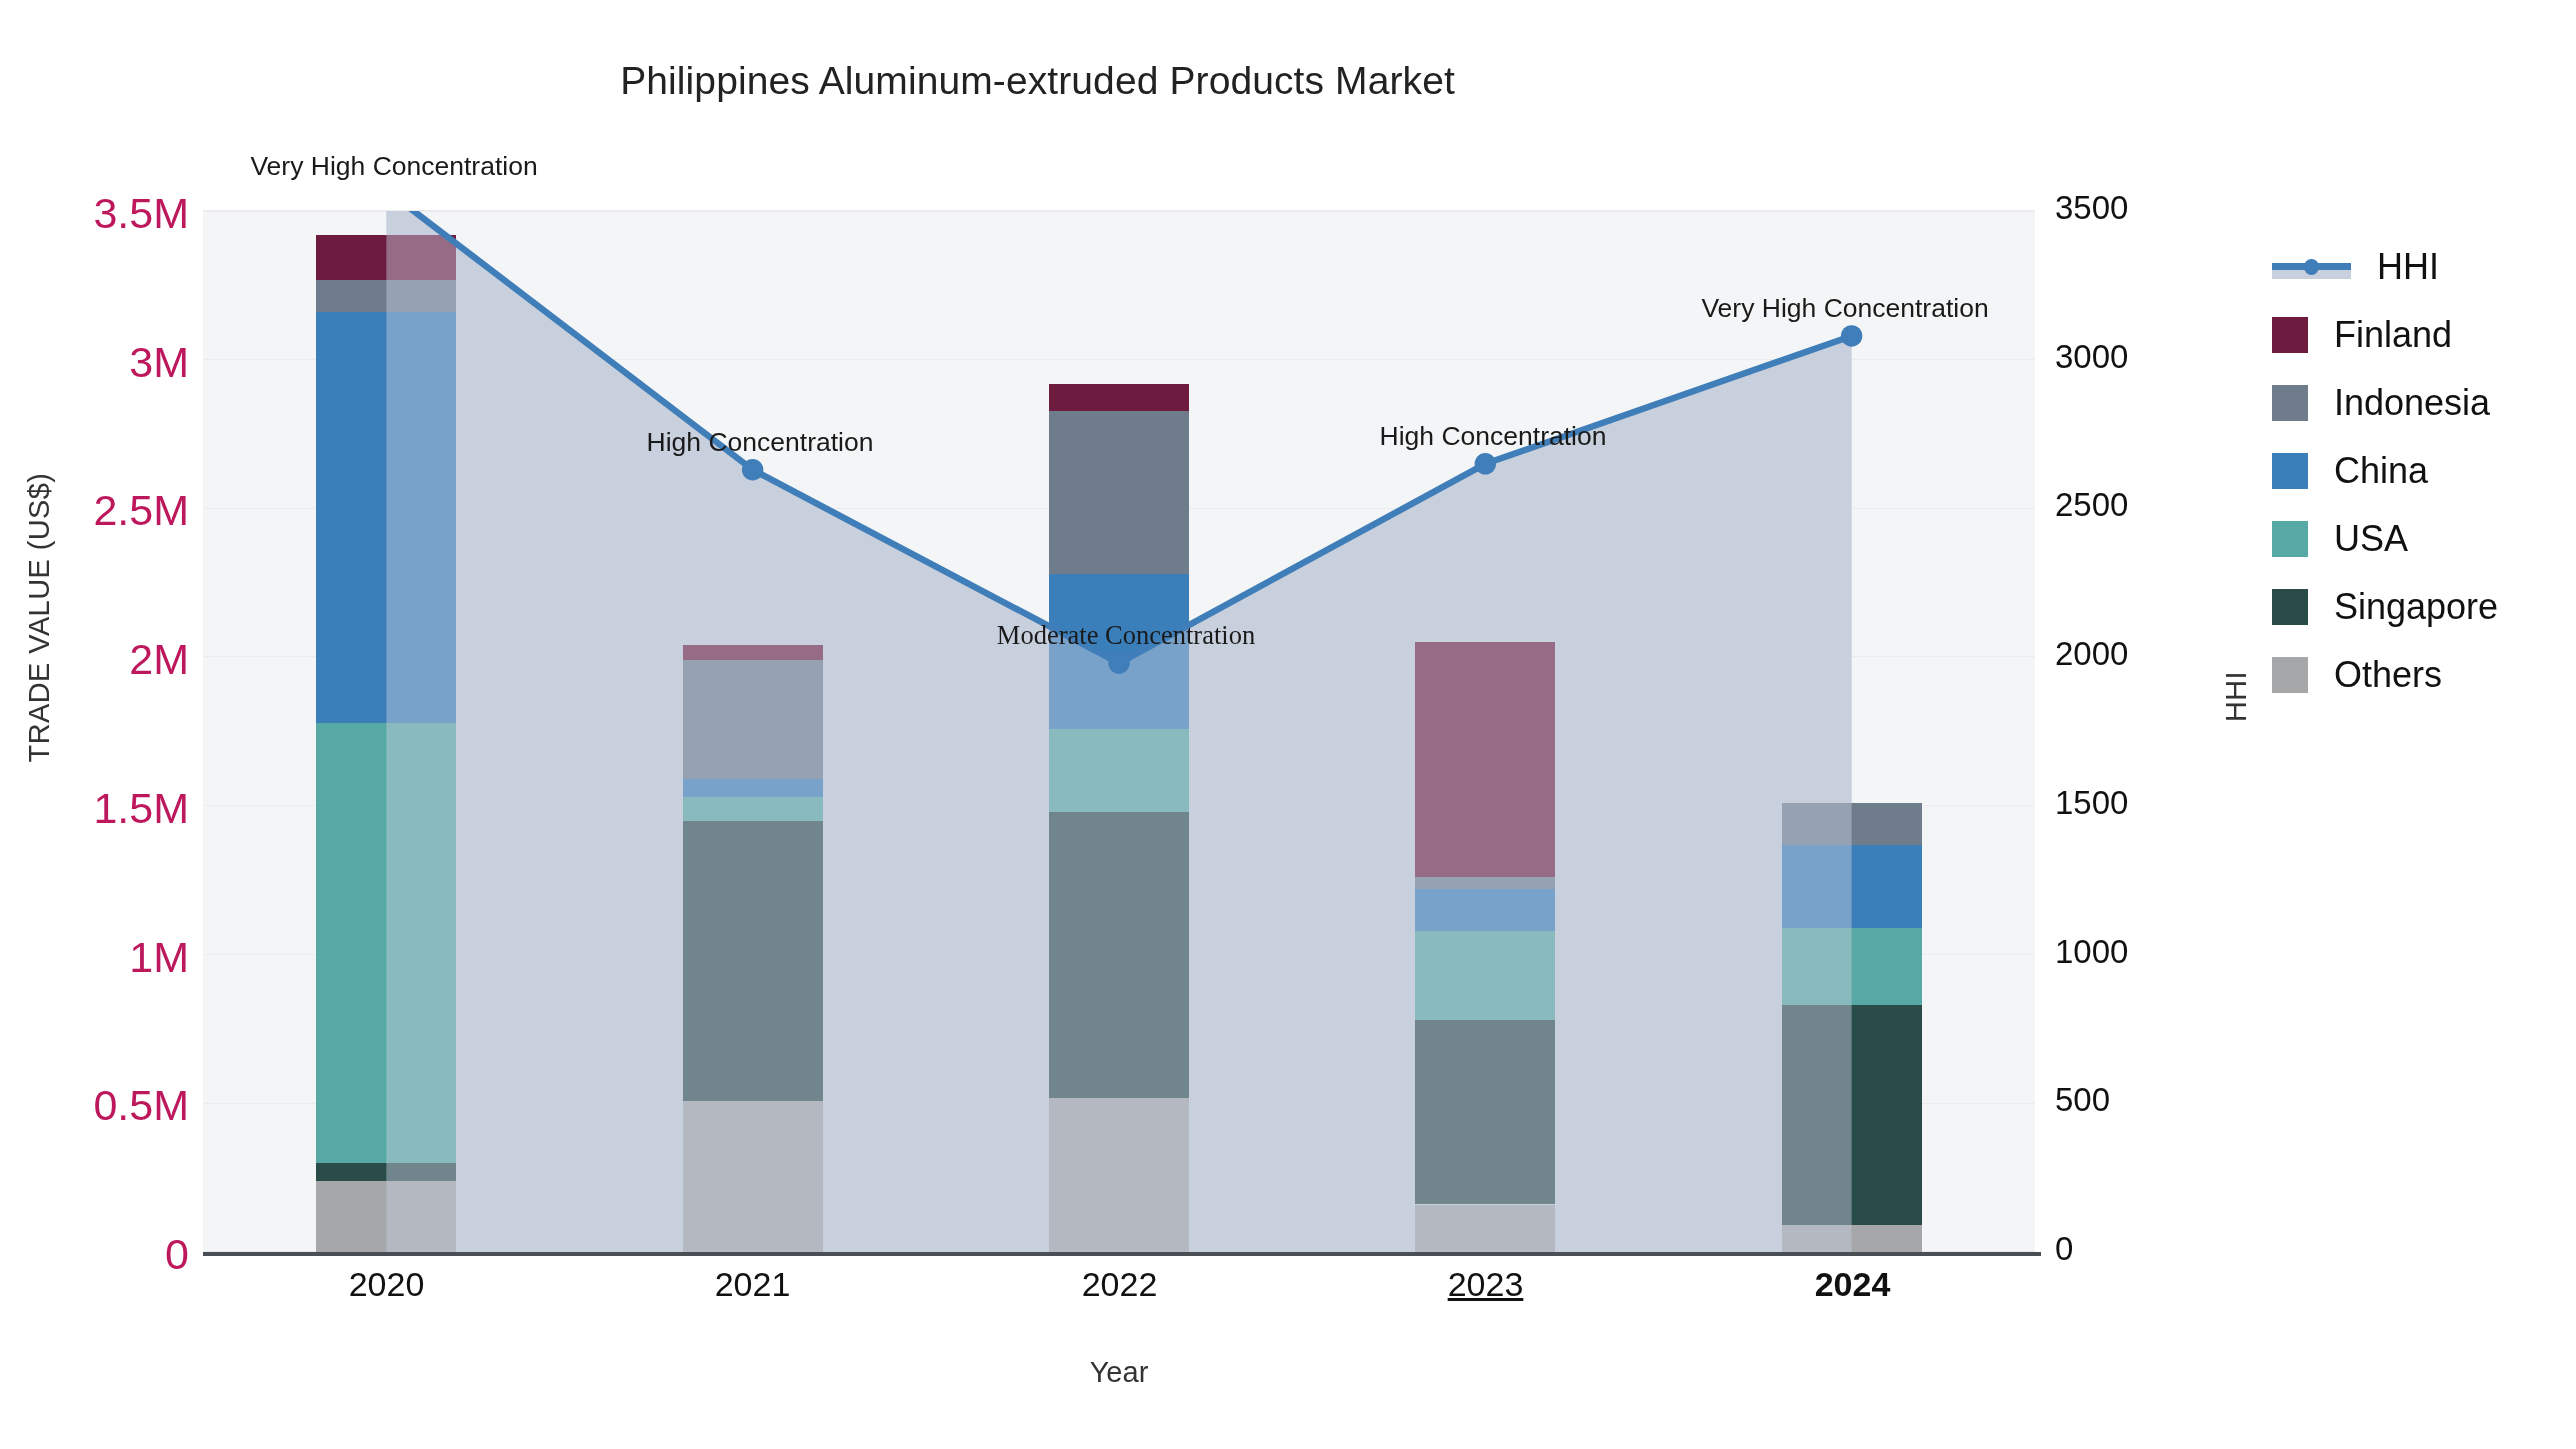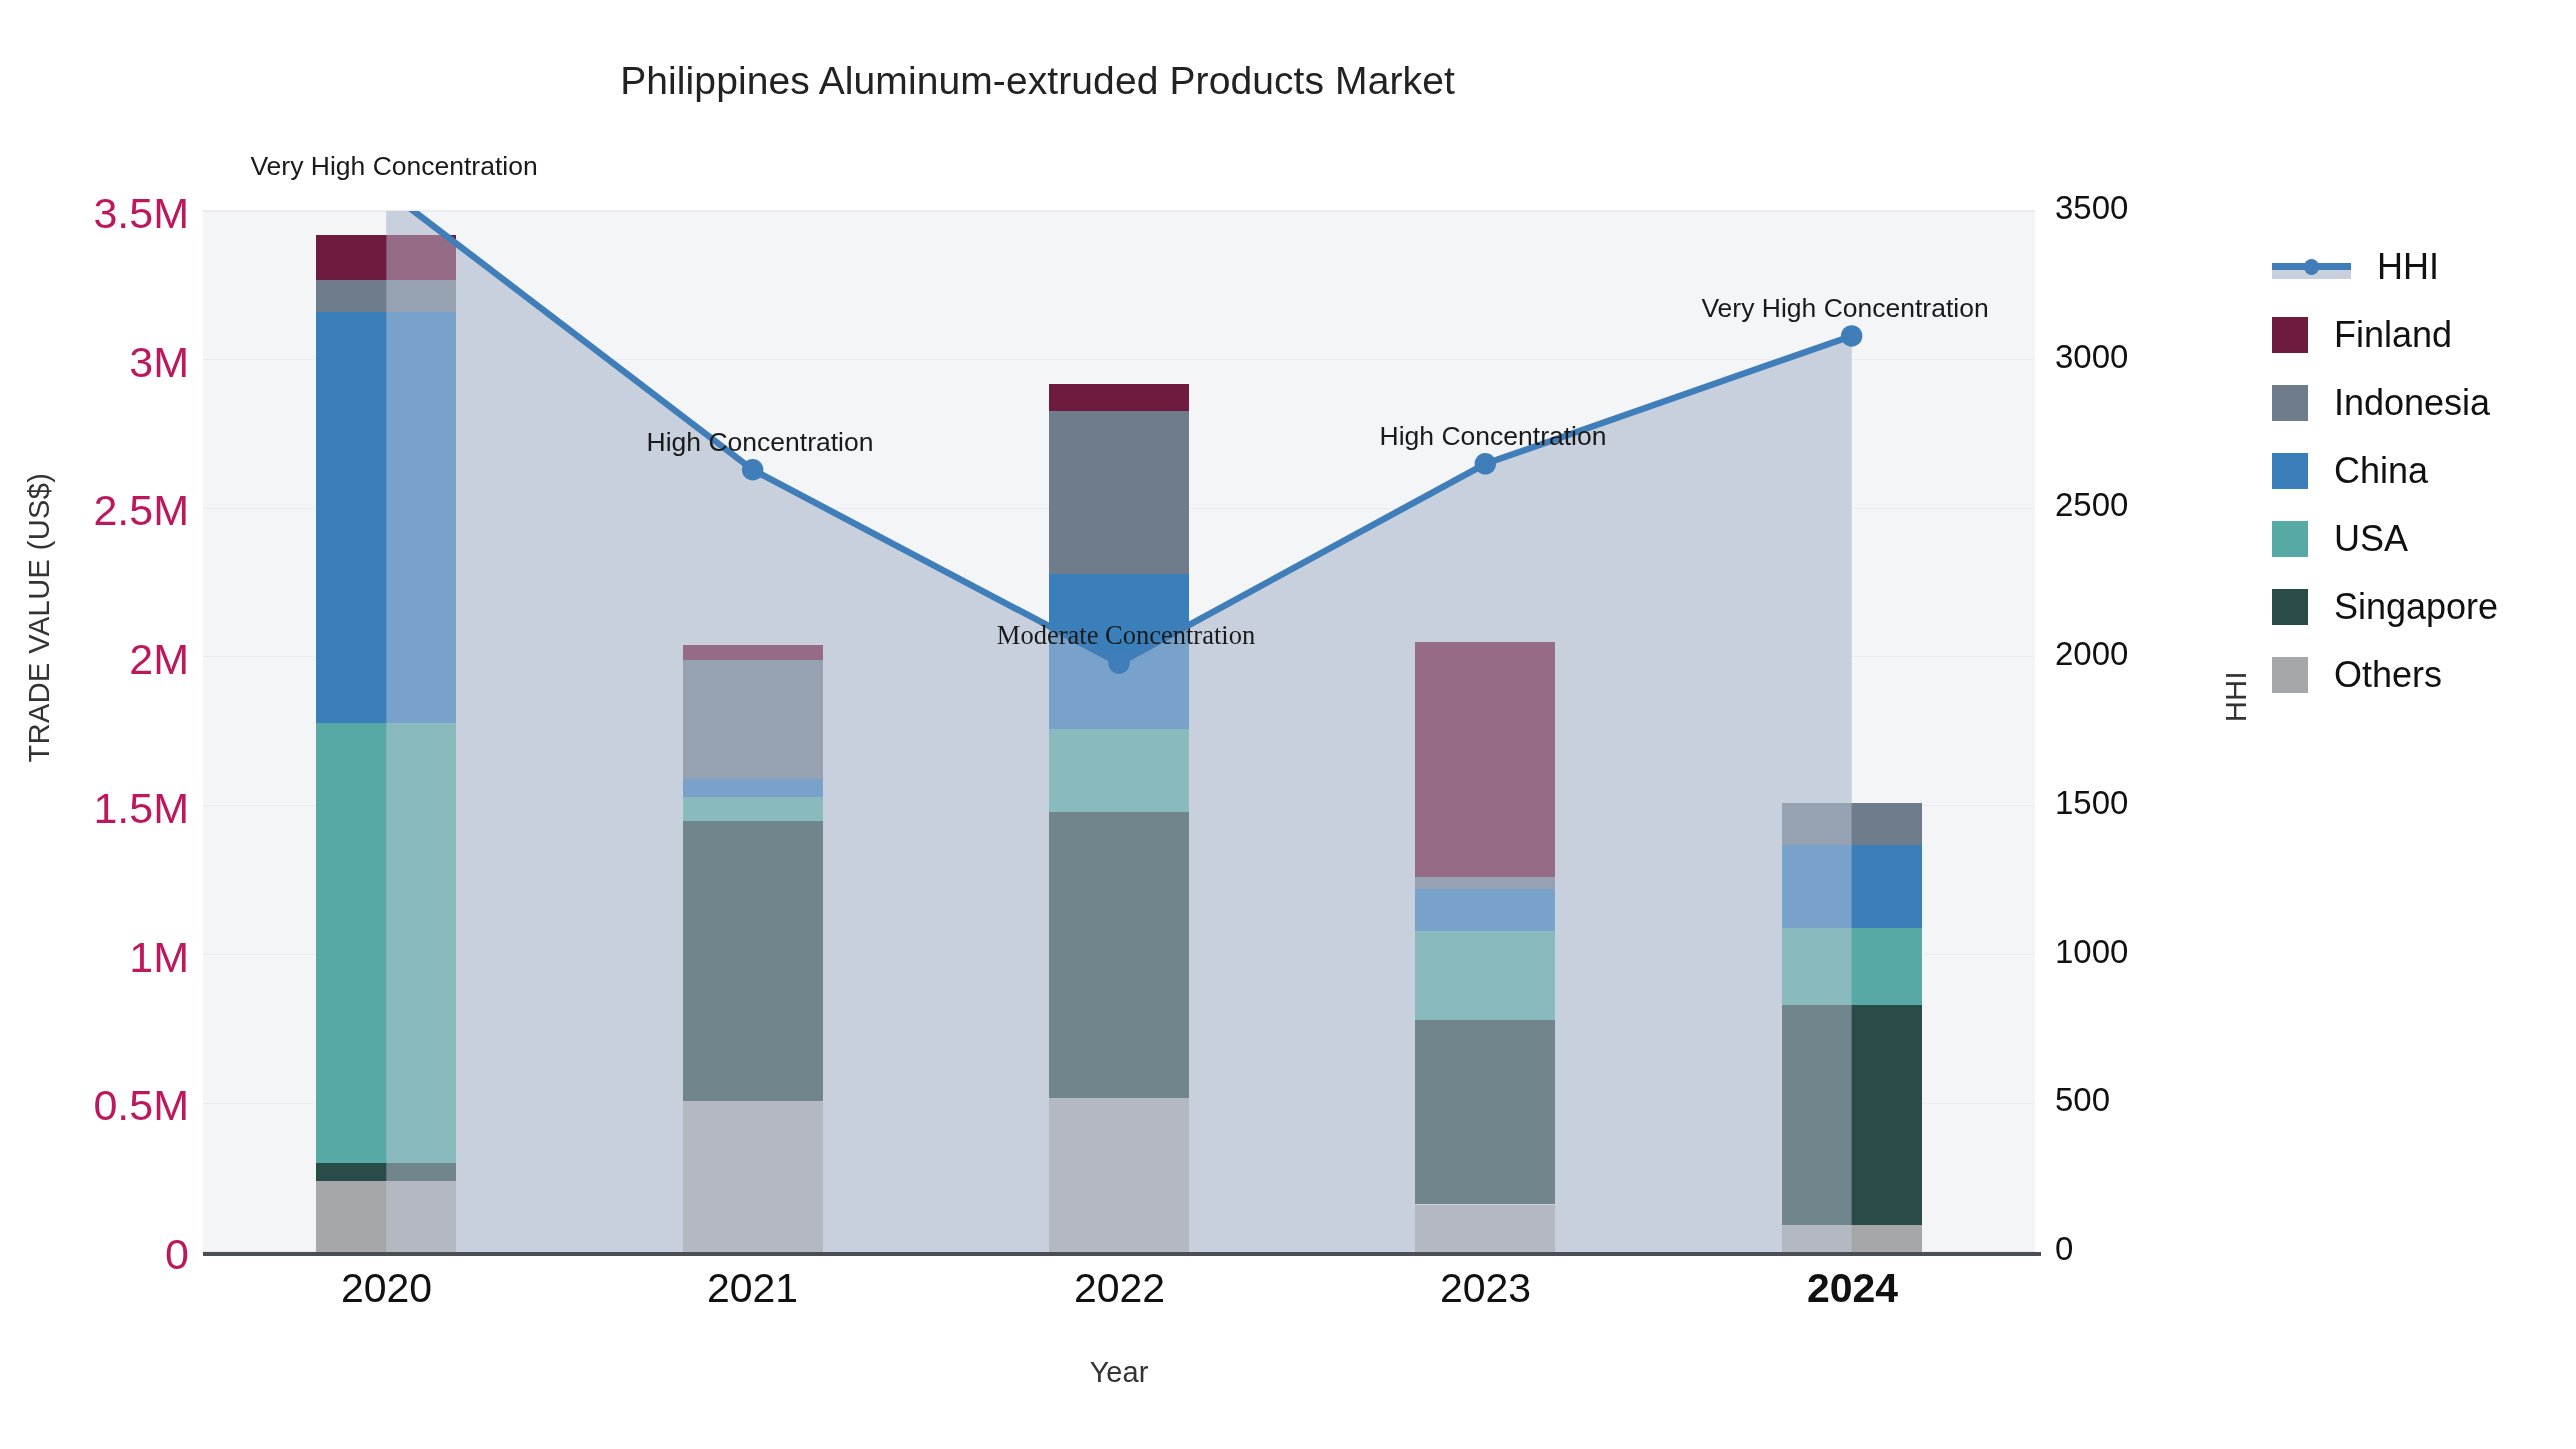--- a/index.html
+++ b/index.html
@@ -52,21 +52,21 @@
   .ytick-left{
     position:absolute;right:2387px;text-align:right;
     font-size:43px;color:#be185d;white-space:nowrap;
   }
   .ytick-right{
     position:absolute;left:2055px;text-align:left;
     font-size:33px;color:#111;white-space:nowrap;
   }
   .xtick{
     position:absolute;top:1265px;text-align:center;
-    font-size:41px;color:#111;white-space:nowrap;
+    font-size:34px;color:#111;white-space:nowrap;
   }
 
   
   .bar-group{position:absolute;bottom:0;}
   .seg{position:absolute;left:0;width:100%;}
 
   
   #hhi-svg{position:absolute;left:203px;top:211px;}
 
   
@@ -189,21 +189,21 @@
       <div class="ytick-right" style="top: 784px; text-align: center;">1500</div>
       <div class="ytick-right" style="top: 635px;">2000</div>
       <div class="ytick-right" style="top: 486px;">2500</div>
       <div class="ytick-right" style="top: 338px;">3000</div>
       <div class="ytick-right" style="top: 189px;">3500</div>
     </div>
   <div id="xticks">
       <div class="xtick" style="left: 279px; width: 215px;">2020</div>
       <div class="xtick" style="left: 645px; width: 215px;">2021</div>
       <div class="xtick" style="left: 1012px; width: 215px;">2022</div>
-      <div class="xtick" style="left: 1378px; width: 215px;">2023</div>
+      <div class="xtick" style="left: 1378px; width: 215px; text-decoration: underline;">2023</div>
       <div class="xtick" style="left: 1745px; width: 215px; font-weight: bold;">2024</div>
     </div>
 
   <div id="annots">
       <div class="annot" style="left: 394px; top: 151px;">Very High Concentration</div>
       <div class="annot" style="left: 760px; top: 427px;">High Concentration</div>
       <div class="annot" style="left: 1126px; top: 620px; font-family: Liberation Serif, serif;">Moderate Concentration</div>
       <div class="annot" style="left: 1493px; top: 421px;">High Concentration</div>
       <div class="annot" style="left: 1845px; top: 293px;">Very High Concentration</div>
     </div>

